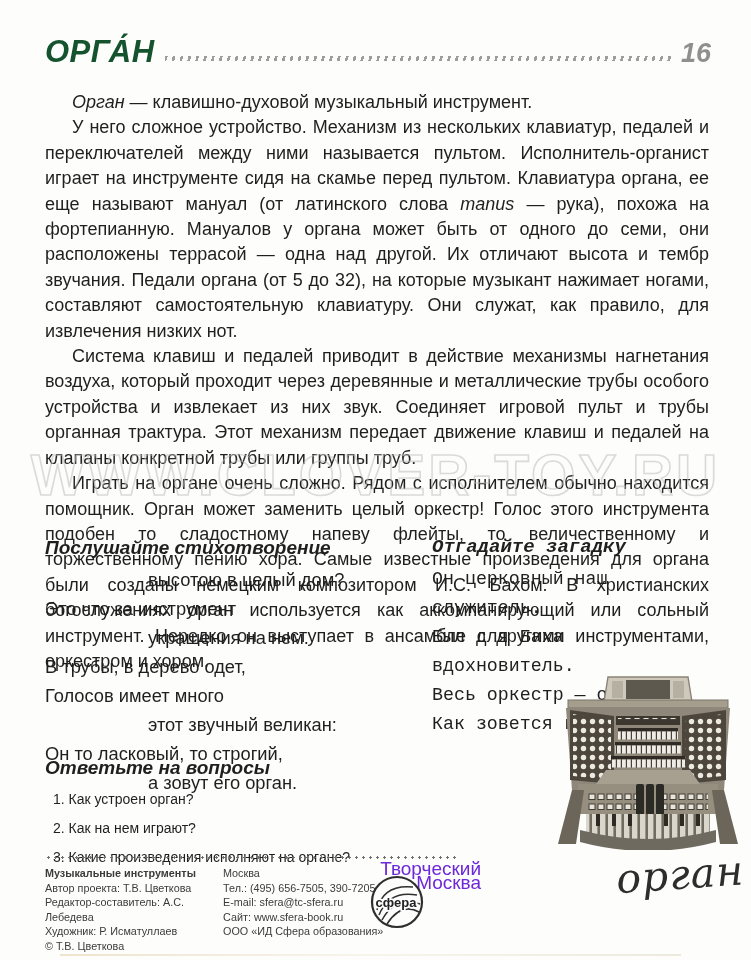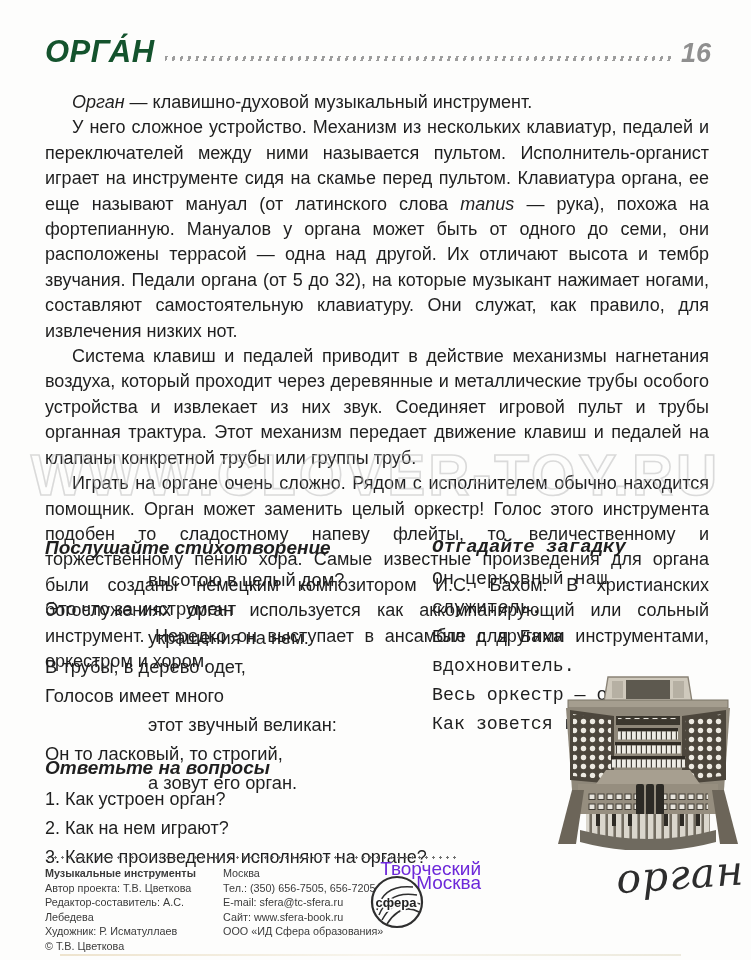--- a/index.html
+++ b/index.html
@@ -57,21 +57,21 @@
   .verse-line{font-size:18.3px;line-height:29px;}
   .verse-line.indent{padding-left:103px;}
   .riddle{position:absolute;top:533px;left:432px;width:278px;font-family:Liberation Mono, monospace;}
   .riddle-answer{
     font-style:italic;text-align:right;padding-right:14px;
     font-size:18.3px;line-height:29px;margin-top:3px;
   }
 
   
   .questions{position:absolute;top:753px;left:45px;width:470px;}
-  .question-item{font-size:18px;line-height:29px;}
+  .question-item{font-size:14px;line-height:29px;margin-left:8px;}
 
   
   .figure{position:absolute;left:552px;top:672px;width:196px;}
   .figure svg{display:block;}
   .figure-caption{
     font-family:"DejaVu Serif", serif;
     font-style:italic;font-size:41px;color:#2d2d2d;
     text-align:right;padding-right:4px;margin-top:-2px;
     letter-spacing:1px;transform:rotate(-4deg);
     transform-origin:right center;line-height:1.1;
@@ -222,21 +222,21 @@
   <div class="footer">
     <div class="f-col1">
       <div class="f-line bold">Музыкальные инструменты</div>
       <div class="f-line">Автор проекта: Т.В. Цветкова</div>
       <div class="f-line">Редактор-составитель: А.С. Лебедева</div>
       <div class="f-line">Художник: Р. Исматуллаев</div>
       <div class="f-line">© Т.В. Цветкова</div>
     </div>
     <div class="f-col2">
       <div class="f-line">Москва</div>
-      <div class="f-line">Тел.: (350) 656-7505, 656-7205</div>
+      <div class="f-line">Тел.: (495) 656-7505, 390-7205</div>
       <div class="f-line">E-mail: sfera@tc-sfera.ru</div>
       <div class="f-line">Сайт: www.sfera-book.ru</div>
       <div class="f-line">ООО «ИД Сфера образования»</div>
     </div>
     <div class="logo-block">
       <div class="logo-name">
         <div>Творческий</div>
         <div>Москва</div>
       </div>
       <svg class="logo-mark" viewBox="0 0 56 56" width="56" height="56">

